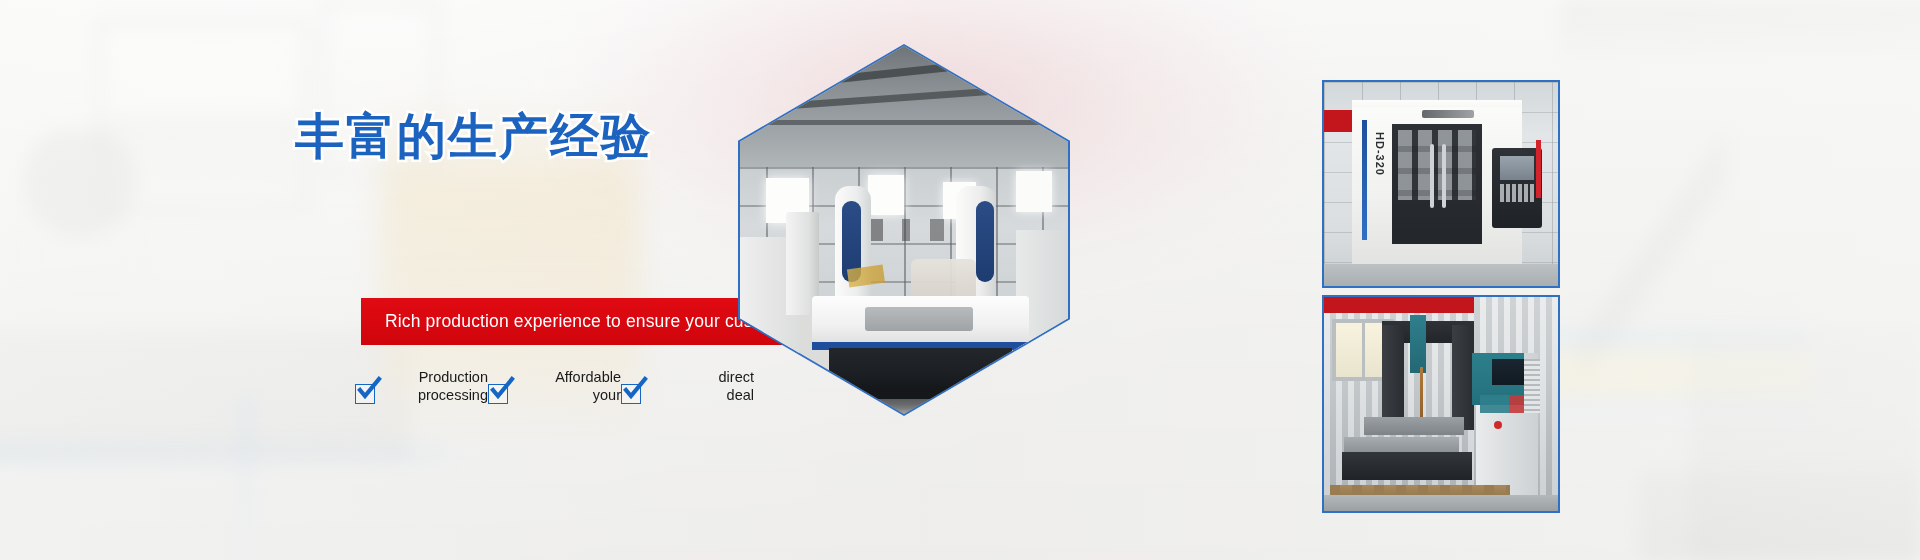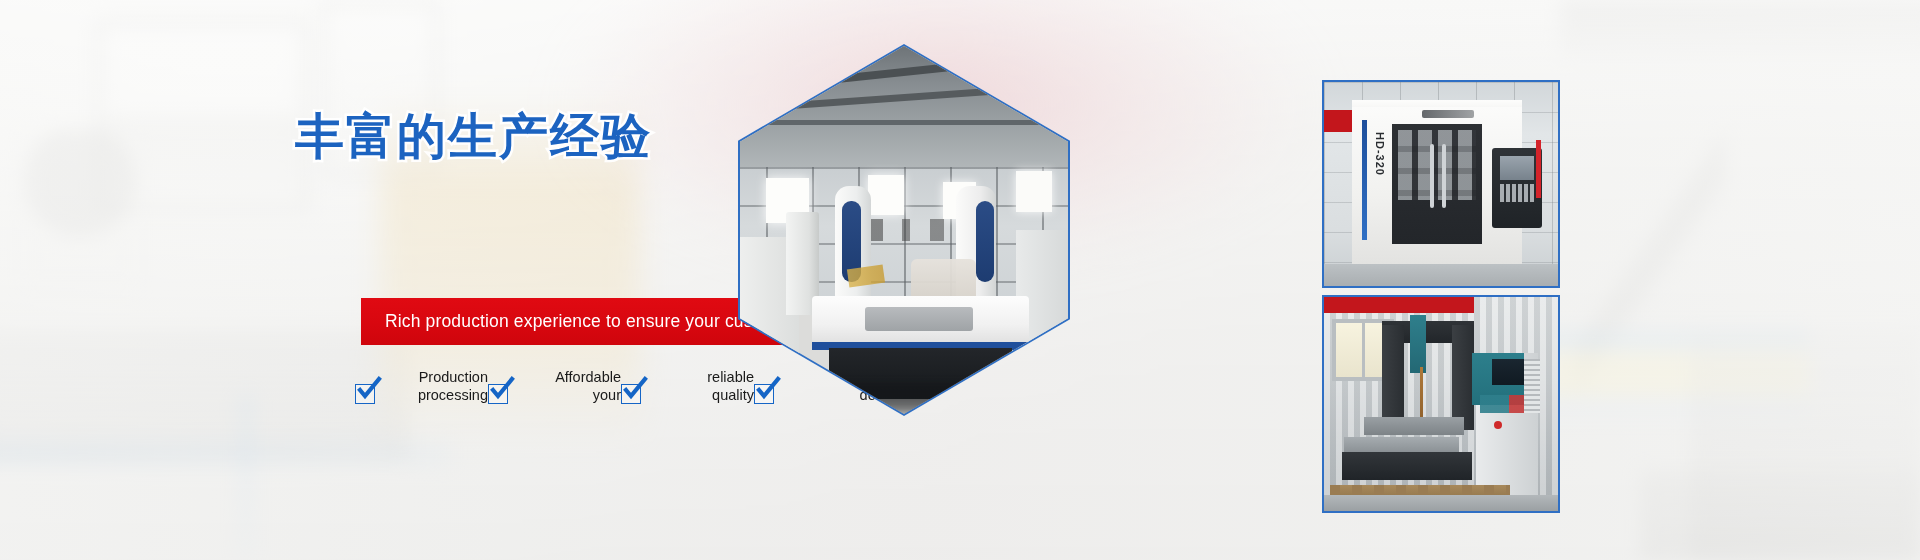--- a/index.html
+++ b/index.html
@@ -343,31 +343,20 @@
           <svg viewBox="0 0 24 24" aria-hidden="true">
               <path d="M3 12 L8 18 L22 1" fill="none" stroke="#1565c6" stroke-width="4.2" stroke-linecap="square"></path>
             </svg>
         </span>
         <span class="feature-label">
           <span>Affordable</span><br>
           <span>your</span>
         </span>
       </div>
 
-      <div class="feature">
-        <span class="chk">
-          <svg viewBox="0 0 24 24" aria-hidden="true">
-              <path d="M3 12 L8 18 L22 1" fill="none" stroke="#1565c6" stroke-width="4.2" stroke-linecap="square"></path>
-            </svg>
-        </span>
-        <span class="feature-label">
-          <span>reliable</span><br>
-          <span>quality</span>
-        </span>
-      </div>
 
       <div class="feature">
         <span class="chk">
           <svg viewBox="0 0 24 24" aria-hidden="true">
               <path d="M3 12 L8 18 L22 1" fill="none" stroke="#1565c6" stroke-width="4.2" stroke-linecap="square"></path>
             </svg>
         </span>
         <span class="feature-label">
           <span>direct</span><br>
           <span>deal</span>

